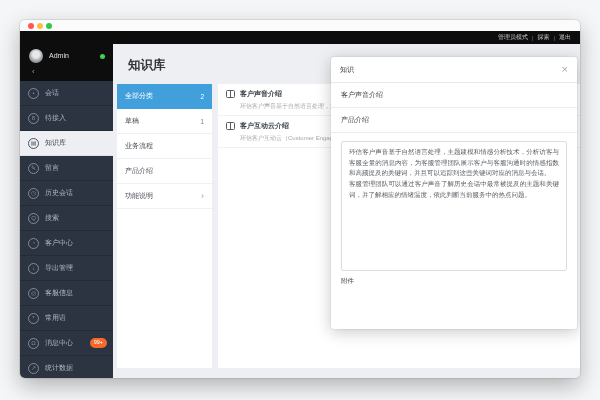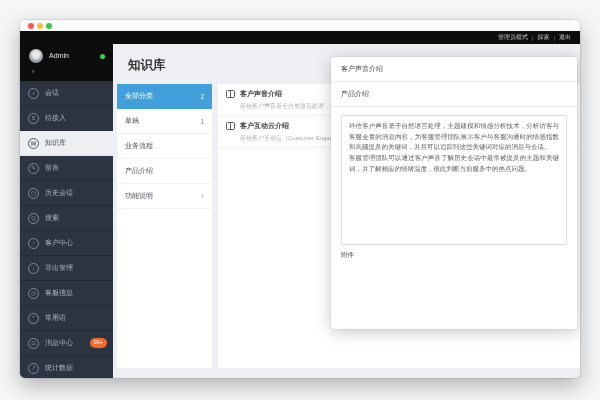--- a/index.html
+++ b/index.html
@@ -230,20 +230,24 @@
               </span>
               <span class="article-title">客户互动云介绍</span>
             </div>
             <div class="article-sub">环信客户互动云（Customer Engagement Cloud）</div>
           </div>
         </section>
       </main>
     </div>
 
     <div class="popup">
+      <div class="popup-search">
+        <input type="text" value="知识" style="">
+        <span class="popup-close">×</span>
+      </div>
       <div class="popup-row">
         <span>客户声音介绍</span>
       </div>
       <div class="popup-row">
         <span>产品介绍</span>
       </div>
       <div class="popup-box">
         <p>环信客户声音基于自然语言处理，主题建模和情感分析技术，分析访客与客服全量的消息内容，为客服管理团队展示客户与客服沟通时的情感指数和高频提及的关键词，并且可以追踪到这些关键词对应的消息与会话。</p>
         <p>客服管理团队可以通过客户声音了解历史会话中最常被提及的主题和关键词，并了解相应的情绪温度，依此判断当前服务中的热点问题。</p>
       </div>

